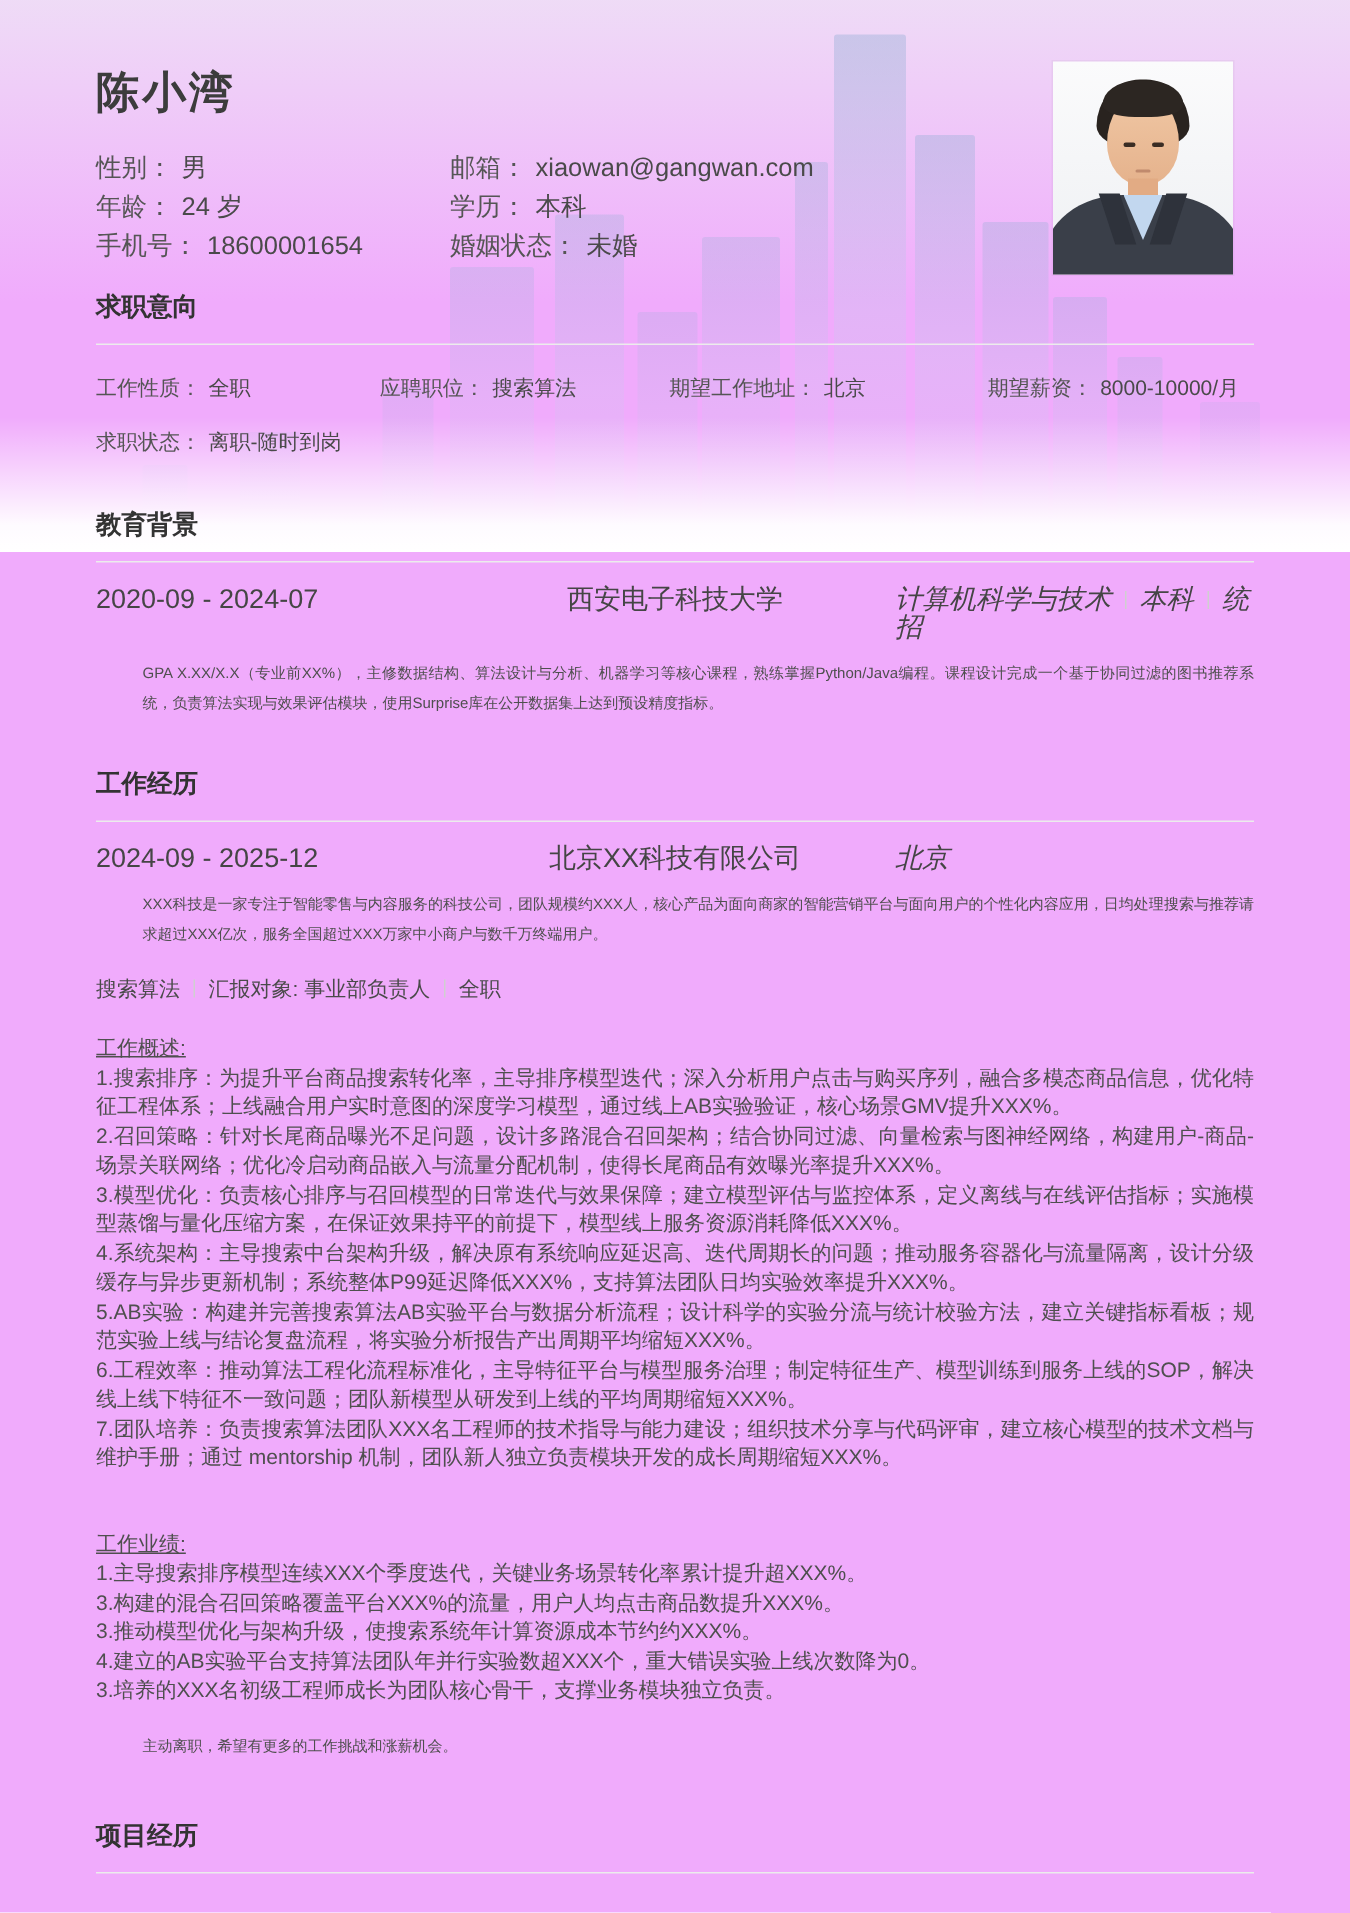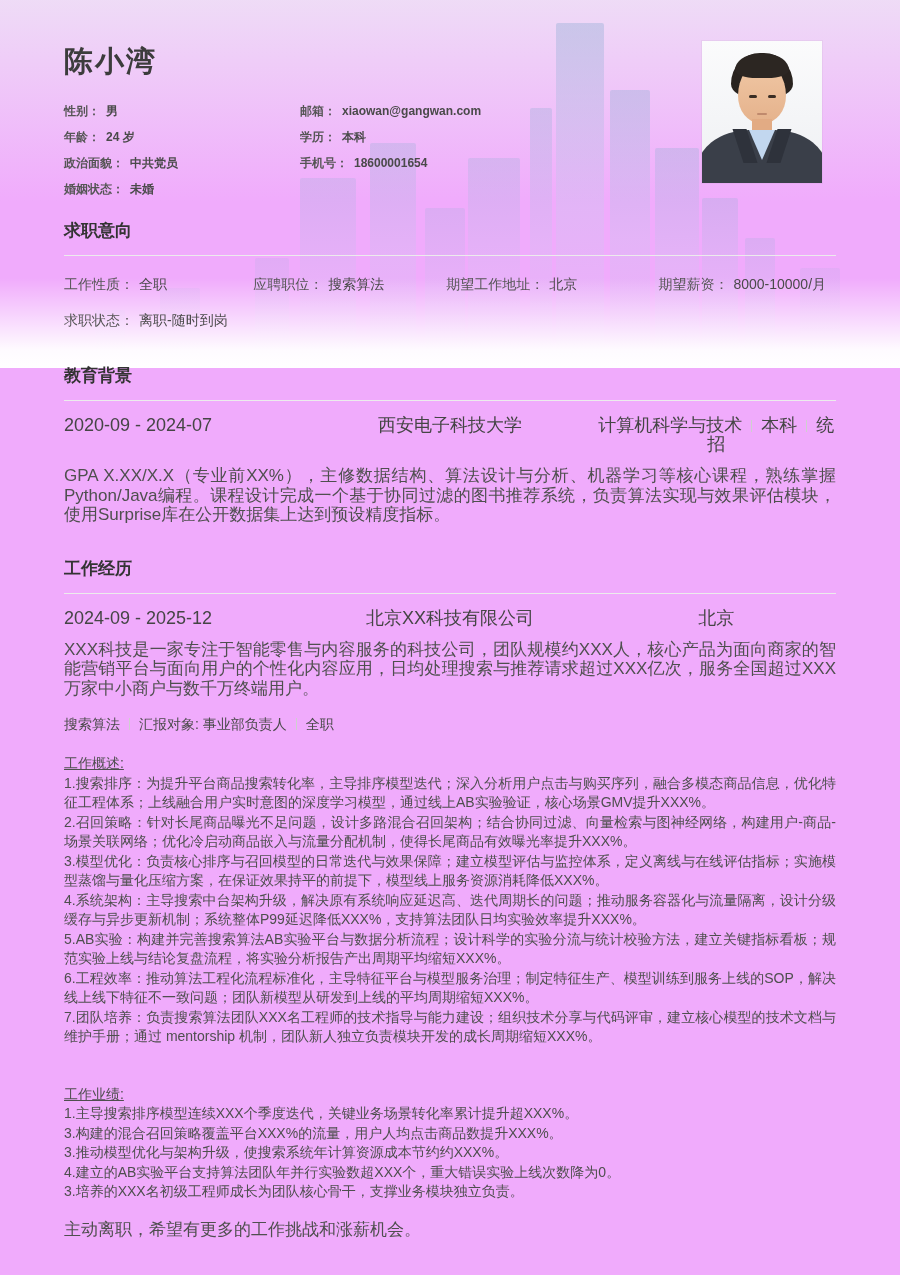--- a/index.html
+++ b/index.html
@@ -25,21 +25,21 @@
   .b12 { left:160px; width:40px; height:70px;  opacity:.2; }
   .b13 { left:800px; width:40px; height:90px;  opacity:.25; }
   .b14 { left:95px;  width:30px; height:48px;  opacity:.15; }
   .skyline::after { content:""; position:absolute; left:0; right:0; bottom:0; height:90px;
                     background:linear-gradient(180deg, rgba(255,255,255,0) 0%, rgba(255,255,255,0.95) 80%, #fff 100%); }
 
   
   .content { position:relative; z-index:1; padding:0 64px; color:#4f4f4f; }
   h1.name { padding-top:42px; font-size:29px; font-weight:bold; color:#3c3c3c; letter-spacing:2px; }
 
-  .info-grid { margin-top:20px; display:grid; grid-template-columns:236px 1fr; row-gap:7px; font-size:12px; line-height:19px; width:520px;font-weight:bold; }
+  .info-grid { margin-top:20px; display:grid; grid-template-columns:236px 1fr; row-gap:7px; font-size:17px; line-height:19px; width:520px; }
   .info-item .lbl { color:#555; }
   .info-item .val { color:#4a4a4a; margin-left:6px; }
 
   
   .photo { position:absolute; left:702px; top:41px; width:120px; height:142px; z-index:2;
            background:linear-gradient(180deg,#fbfbfc 0%,#eef0f3 100%); overflow:hidden; box-shadow:0 0 0 1px rgba(0,0,0,0.03); }
   .photo .hairback { position:absolute; top:12px; left:29px; width:62px; height:46px; background:#29231f; border-radius:50% 50% 45% 45% / 72% 72% 35% 35%; }
   .photo .face { position:absolute; top:22px; left:36px; width:48px; height:60px; background:linear-gradient(180deg,#f0c7a4,#e5b28c); border-radius:48% 48% 46% 46% / 55% 55% 46% 46%; }
   .photo .fringe { position:absolute; top:13px; left:33px; width:54px; height:24px; background:#2c2622; border-radius:50% 50% 48% 48% / 80% 80% 40% 40%; }
   .photo .eye { position:absolute; top:54px; width:8px; height:3px; background:#3a2d24; border-radius:2px; }
@@ -59,25 +59,25 @@
   .sec-edu { margin-top:34px; }
   .sec-work { margin-top:32px; }
   .sec-project { margin-top:38px; }
 
   .intent-row { display:flex; margin-top:19px; font-size:14px; line-height:19px; }
   .intent-row.second { margin-top:17px; }
   .intent-item .lbl { color:#555; } .intent-item .val { color:#4a4a4a; margin-left:5px; }
   .intent-item.w1 { width:24.5%; } .intent-item.w2 { width:25%; } .intent-item.w3 { width:27.5%; } .intent-item.w4 { flex:1; text-align:left; }
 
   .row3 { display:flex; align-items:baseline; margin-top:15px; font-size:18px; color:#454545; line-height:19px; }
-  .row3 .l { width:31%; } .row3 .c { flex:1; text-align:center; } .row3 .r { width:31%; text-align:center; }
+  .row3 .l { width:31%; } .row3 .c { flex:1; text-align:center; } .row3 .r { width:31%; text-align:left;font-style:italic; }
 
   .sep { display:inline-block; width:1px; height:12px; background:#cfcfcf; margin:0 9px; vertical-align:-1px; }
 
-  .para { margin-top:12px; font-size:17px; line-height:19.5px; color:#4f4f4f; text-align:justify; }
+  .para { margin-top:12px; font-size:10px; line-height:19.5px; color:#4f4f4f; text-align:justify;margin-left:31px; }
   .role-line { margin-top:17px; font-size:14px; color:#4a4a4a; line-height:19px; }
   .block-label { margin-top:20px; font-size:14px; line-height:19.5px; color:#4f4f4f;text-decoration:underline; }
   .plist p { margin:0; font-size:14px; line-height:19.5px; color:#4f4f4f; text-align:justify; }
   .achv-label { margin-top:38px; }
   .leave-note { margin-top:18px; }
 </style>
 </head>
 <body>
 
 <div class="page">
@@ -115,21 +115,20 @@
 
   <div class="content">
 
     <h1 class="name">陈小湾</h1>
 
     <div class="info-grid">
       <div class="info-item"><span class="lbl">性别：</span><span class="val">男</span></div>
       <div class="info-item"><span class="lbl">邮箱：</span><span class="val">xiaowan@gangwan.com</span></div>
       <div class="info-item"><span class="lbl">年龄：</span><span class="val">24 岁</span></div>
       <div class="info-item"><span class="lbl">学历：</span><span class="val">本科</span></div>
-      <div class="info-item"><span class="lbl">政治面貌：</span><span class="val">中共党员</span></div>
       <div class="info-item"><span class="lbl">手机号：</span><span class="val">18600001654</span></div>
       <div class="info-item"><span class="lbl">婚姻状态：</span><span class="val">未婚</span></div>
     </div>
 
     <section class="sec-intent">
       <h2 class="section-title">求职意向</h2>
       <div class="intent-row">
         <div class="intent-item w1"><span class="lbl">工作性质：</span><span class="val">全职</span></div>
         <div class="intent-item w2"><span class="lbl">应聘职位：</span><span class="val">搜索算法</span></div>
         <div class="intent-item w3"><span class="lbl">期望工作地址：</span><span class="val">北京</span></div>

